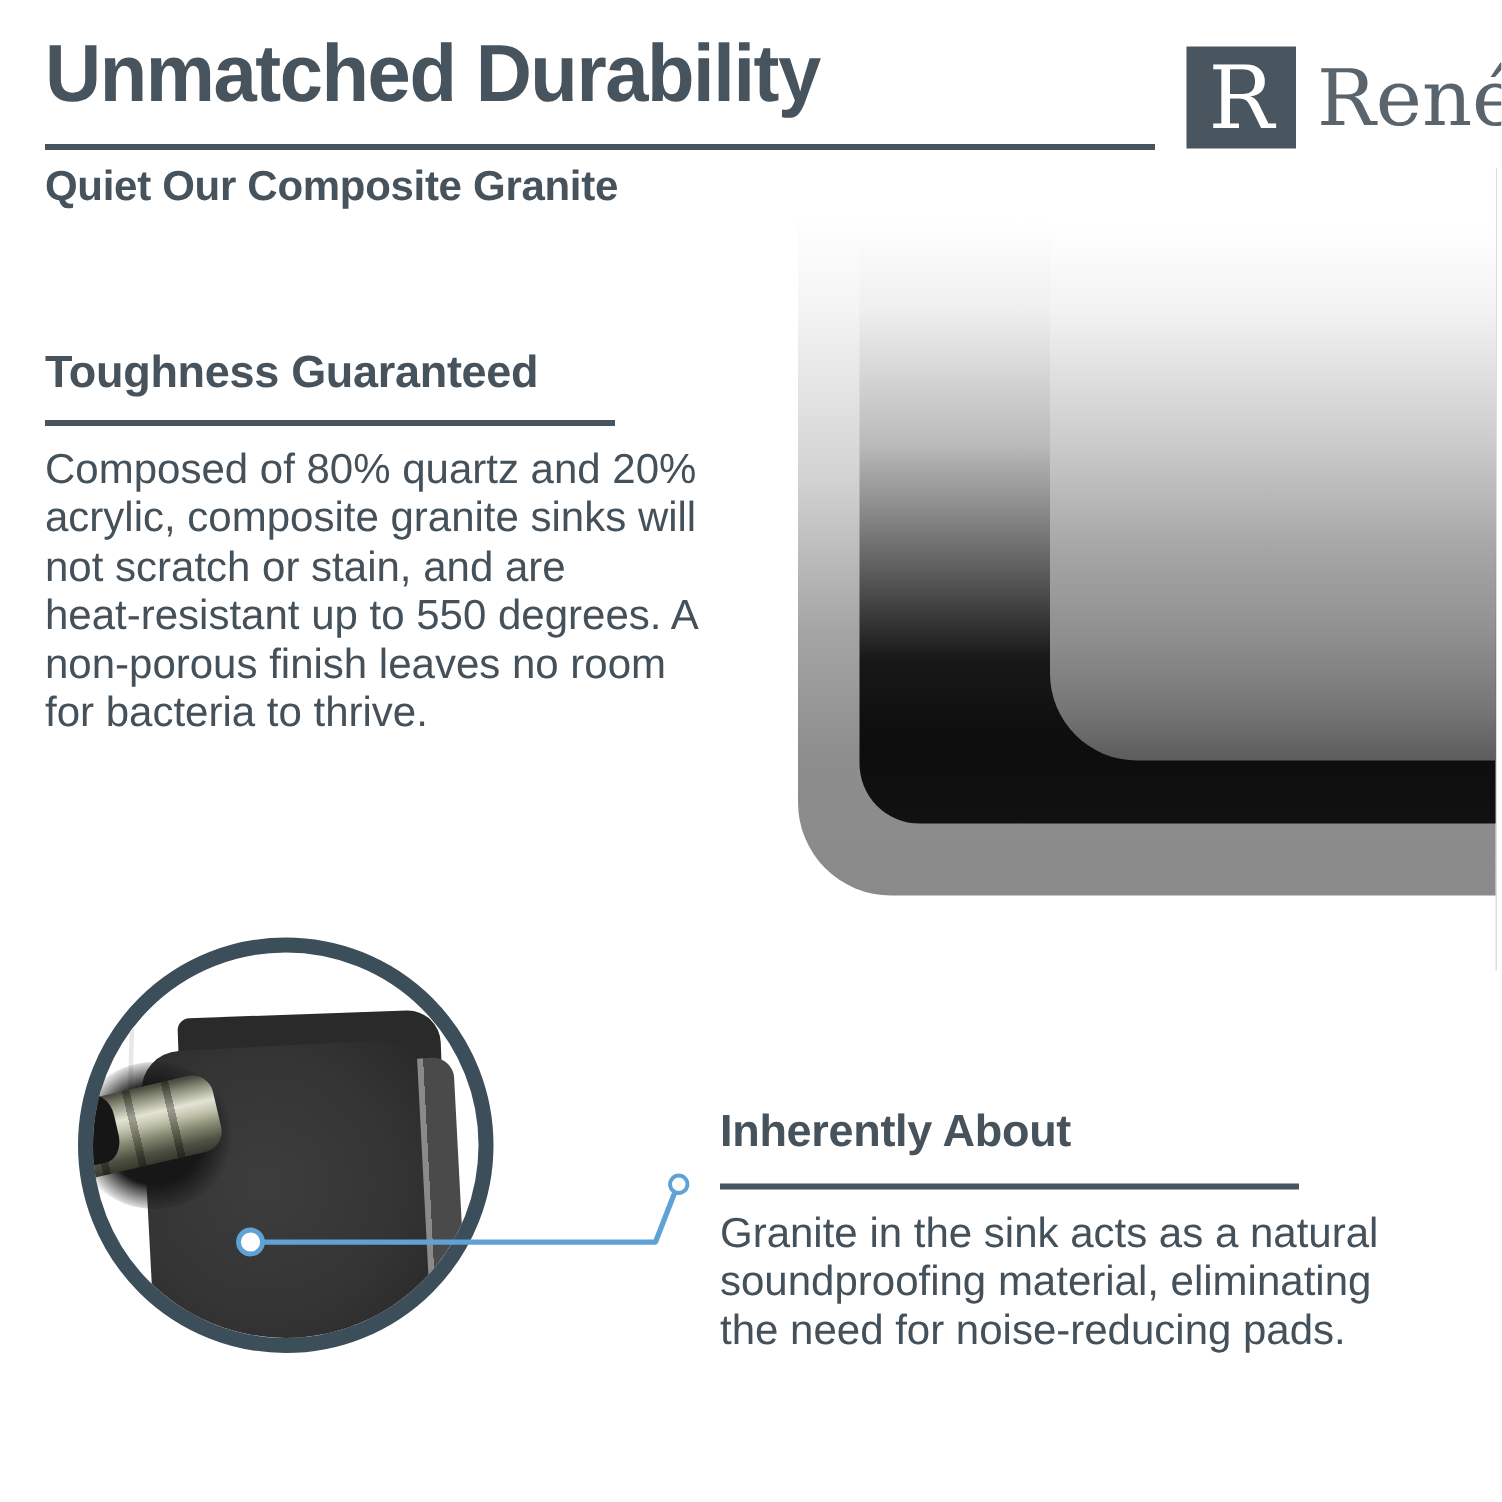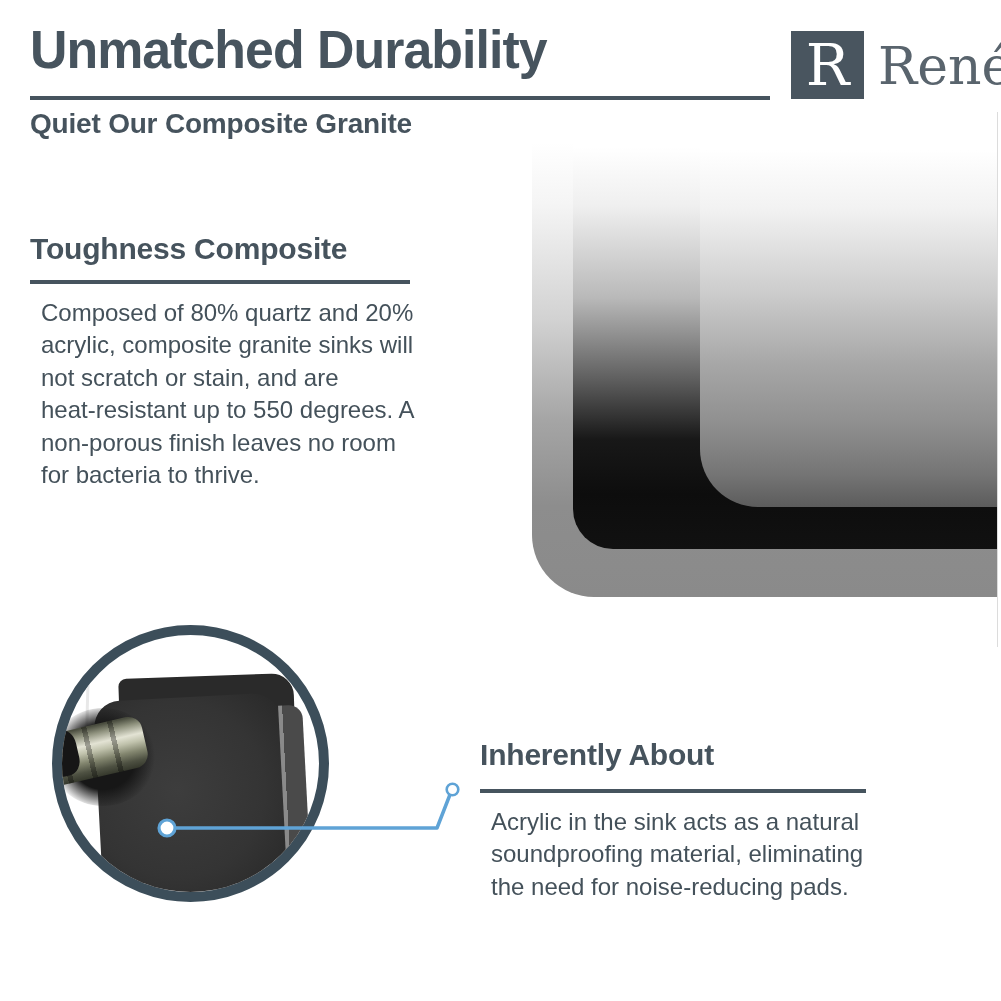--- a/index.html
+++ b/index.html
@@ -42,21 +42,21 @@
     font-family:"DejaVu Serif", serif; font-size:52px; line-height:60px; font-weight:normal;
   }
   .subtitle{
     position:absolute; left:30px; top:108px; color:#46535d;
     font-size:28px; font-weight:bold; letter-spacing:-.2px; white-space:nowrap;
   }
 
   
   .sec h3{ color:#46535d; font-size:30px; font-weight:bold; letter-spacing:-.2px; white-space:nowrap; }
   .sec .rule{ background:#46545e; height:3.5px; }
-  .sec p{ color:#44515a; font-size:24px; line-height:32.4px; white-space:pre-line;margin-left:11px; }
+  .sec p{ color:#44515a; font-size:28px; line-height:32.4px; white-space:pre-line; }
 
   .sec1 h3{ position:absolute; left:30px; top:232px; }
   .sec1 .rule{ position:absolute; left:30px; top:280px; width:380px; }
   .sec1 p{ position:absolute; left:30px; top:297px; width:450px; }
 
   .sec2 h3{ position:absolute; left:480px; top:738px; }
   .sec2 .rule{ position:absolute; left:480px; top:789px; width:386px; }
   .sec2 p{ position:absolute; left:480px; top:806px; width:470px; }
 
   
@@ -100,21 +100,21 @@
 
   <h1 class="title">Unmatched Durability</h1>
   <div class="title-underline"></div>
   <div class="logo-square">
     <span>R</span>
   </div>
   <div class="brand-name">René</div>
   <h2 class="subtitle">Quiet Our Composite Granite</h2>
 
   <section class="sec sec1">
-    <h3>Toughness Composite</h3>
+    <h3>Toughness Guaranteed</h3>
     <div class="rule"></div>
     <p>Composed of 80% quartz and 20%
 acrylic, composite granite sinks will
 not scratch or stain, and are
 heat-resistant up to 550 degrees. A
 non-porous finish leaves no room
 for bacteria to thrive.</p>
   </section>
 
   <div class="inset">
@@ -129,18 +129,18 @@
 
   <svg class="connector" width="1001" height="1001" viewBox="0 0 1001 1001">
     <polyline points="167,828 437,828 451,792" fill="none" stroke="#5fa3d6" stroke-width="3.5" stroke-linejoin="round"></polyline>
     <circle cx="167" cy="828" r="8" fill="#ffffff" stroke="#5fa3d6" stroke-width="3.2"></circle>
     <circle cx="452.5" cy="789.5" r="5.8" fill="#ffffff" stroke="#5fa3d6" stroke-width="2.6"></circle>
   </svg>
 
   <section class="sec sec2">
     <h3>Inherently About</h3>
     <div class="rule"></div>
-    <p>Acrylic in the sink acts as a natural
+    <p>Granite in the sink acts as a natural
 soundproofing material, eliminating
 the need for noise-reducing pads.</p>
   </section>
 
 </div>
 
 </body></html>

